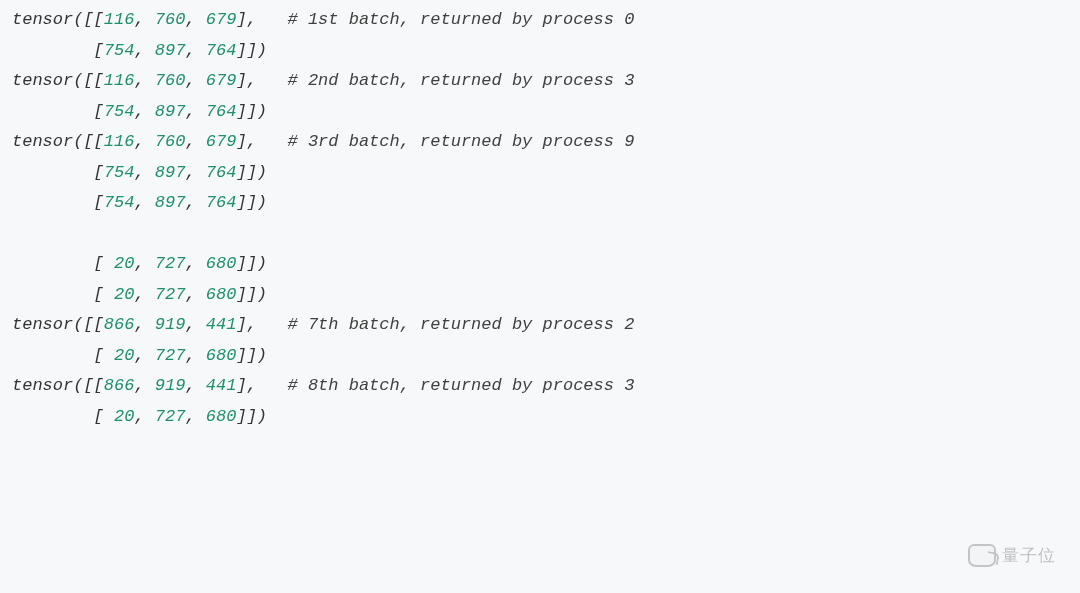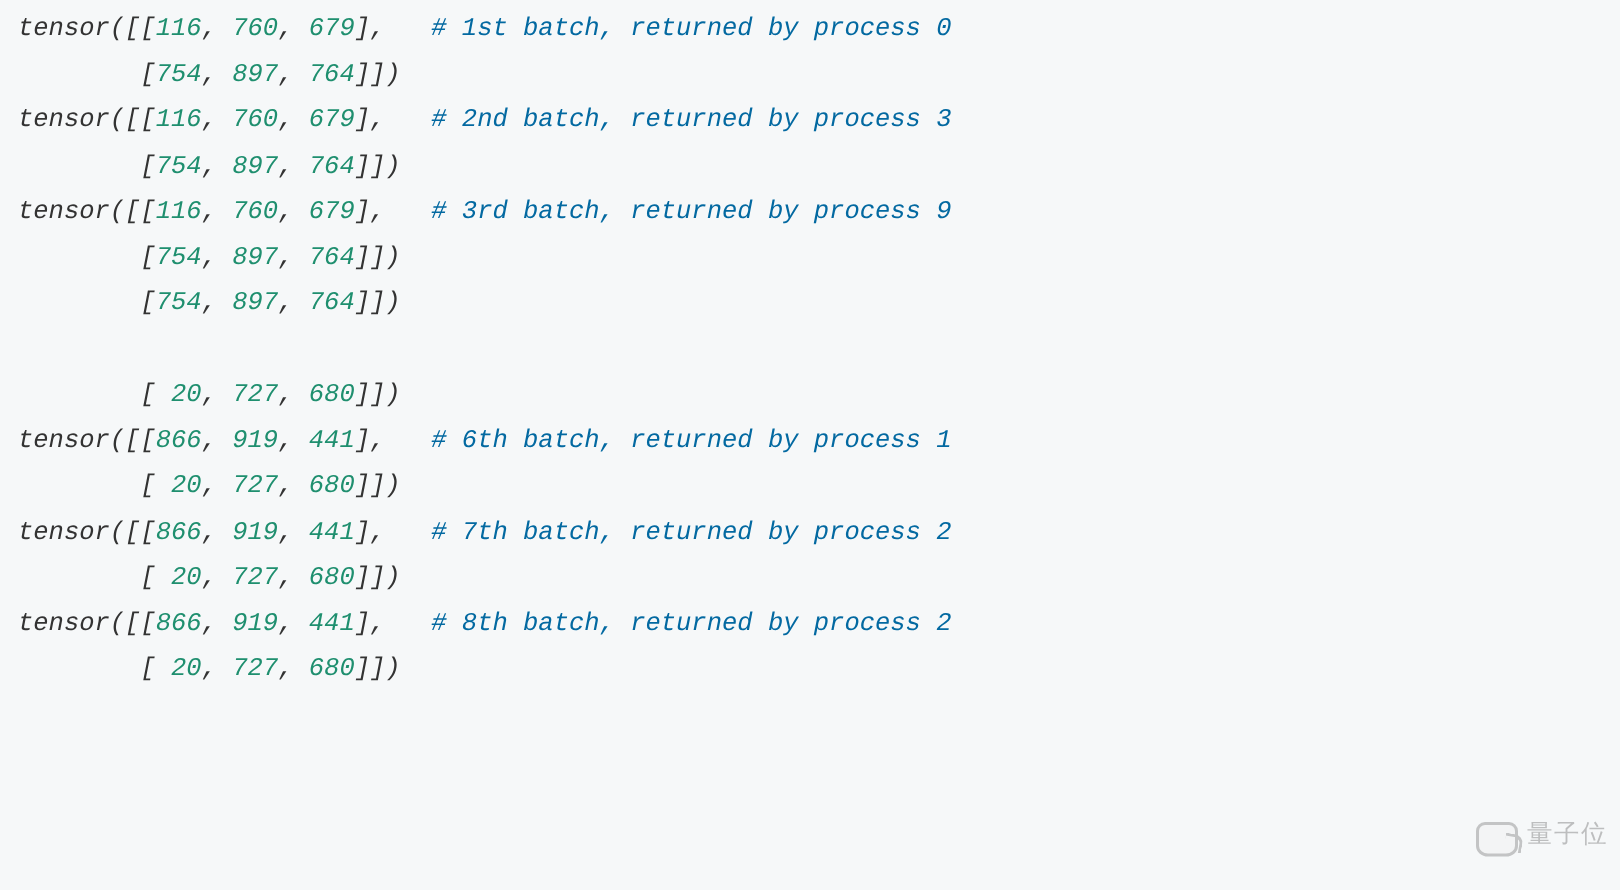--- a/index.html
+++ b/index.html
@@ -11,28 +11,28 @@
     font-size: 17px;
     line-height: 30.5px;
     padding: 5px 12px;
     position: relative;
     color: #333;
     font-style: italic;
   }
   .line { white-space: pre; }
   .kw  { color: #333; }    
   .num { color: #1f8f6f; font-weight: 500; }  
-  .cmt { color: #0369a1; }  
+  .cmt { color: #404040; }  
   .gap { height: 30.5px; }  
   .watermark {
     position: absolute;
-    right: 8px;
+    right: 24px;
     bottom: 22px;
     display: flex;
-    align-items: flex-end;
+    align-items: center;
     gap: 6px;
     opacity: 0.35;
     font-style: normal;
   }
   .watermark .icon {
     width: 28px; height: 23px;
     border: 2px solid #666;
     border-radius: 6px 6px 8px 8px / 6px 6px 7px 7px;
     position: relative;
     background: #eee;
@@ -60,24 +60,23 @@
 <div id="code">
     <div class="line"><span class="kw">tensor([[</span><span class="num">116</span><span class="kw">, </span><span class="num">760</span><span class="kw">, </span><span class="num">679</span><span class="kw">],</span><span class="kw">   </span><span class="cmt"># 1st batch, returned by process 0</span></div>
     <div class="line"><span class="kw">        [</span><span class="num">754</span><span class="kw">, </span><span class="num">897</span><span class="kw">, </span><span class="num">764</span><span class="kw">]])</span></div>
     <div class="line"><span class="kw">tensor([[</span><span class="num">116</span><span class="kw">, </span><span class="num">760</span><span class="kw">, </span><span class="num">679</span><span class="kw">],</span><span class="kw">   </span><span class="cmt"># 2nd batch, returned by process 3</span></div>
     <div class="line"><span class="kw">        [</span><span class="num">754</span><span class="kw">, </span><span class="num">897</span><span class="kw">, </span><span class="num">764</span><span class="kw">]])</span></div>
     <div class="line"><span class="kw">tensor([[</span><span class="num">116</span><span class="kw">, </span><span class="num">760</span><span class="kw">, </span><span class="num">679</span><span class="kw">],</span><span class="kw">   </span><span class="cmt"># 3rd batch, returned by process 9</span></div>
     <div class="line"><span class="kw">        [</span><span class="num">754</span><span class="kw">, </span><span class="num">897</span><span class="kw">, </span><span class="num">764</span><span class="kw">]])</span></div>
     <div class="line"><span class="kw">        [</span><span class="num">754</span><span class="kw">, </span><span class="num">897</span><span class="kw">, </span><span class="num">764</span><span class="kw">]])</span></div>
     <div class="gap"></div>
     <div class="line"><span class="kw">        [</span><span class="num"> 20</span><span class="kw">, </span><span class="num">727</span><span class="kw">, </span><span class="num">680</span><span class="kw">]])</span></div>
-    <div class="line"><span class="kw">tensor([[</span><span class="num">866</span><span class="kw">, </span><span class="num">919</span><span class="kw">, </span><span class="num">441</span><span class="kw">],</span><span class="kw">   </span><span class="cmt"># 6th batch, returned by process 1</span></div>
     <div class="line"><span class="kw">        [</span><span class="num"> 20</span><span class="kw">, </span><span class="num">727</span><span class="kw">, </span><span class="num">680</span><span class="kw">]])</span></div>
     <div class="line"><span class="kw">tensor([[</span><span class="num">866</span><span class="kw">, </span><span class="num">919</span><span class="kw">, </span><span class="num">441</span><span class="kw">],</span><span class="kw">   </span><span class="cmt"># 7th batch, returned by process 2</span></div>
     <div class="line"><span class="kw">        [</span><span class="num"> 20</span><span class="kw">, </span><span class="num">727</span><span class="kw">, </span><span class="num">680</span><span class="kw">]])</span></div>
-    <div class="line"><span class="kw">tensor([[</span><span class="num">866</span><span class="kw">, </span><span class="num">919</span><span class="kw">, </span><span class="num">441</span><span class="kw">],</span><span class="kw">   </span><span class="cmt"># 8th batch, returned by process 2</span></div>
+    <div class="line"><span class="kw">tensor([[</span><span class="num">866</span><span class="kw">, </span><span class="num">919</span><span class="kw">, </span><span class="num">441</span><span class="kw">],</span><span class="kw">   </span><span class="cmt"># 8th batch, returned by process 3</span></div>
     <div class="line"><span class="kw">        [</span><span class="num"> 20</span><span class="kw">, </span><span class="num">727</span><span class="kw">, </span><span class="num">680</span><span class="kw">]])</span></div>
   </div>
 
 <div class="watermark">
   <span class="icon"></span>
   <span class="txt">量子位</span>
 </div>
 
 </body></html>

